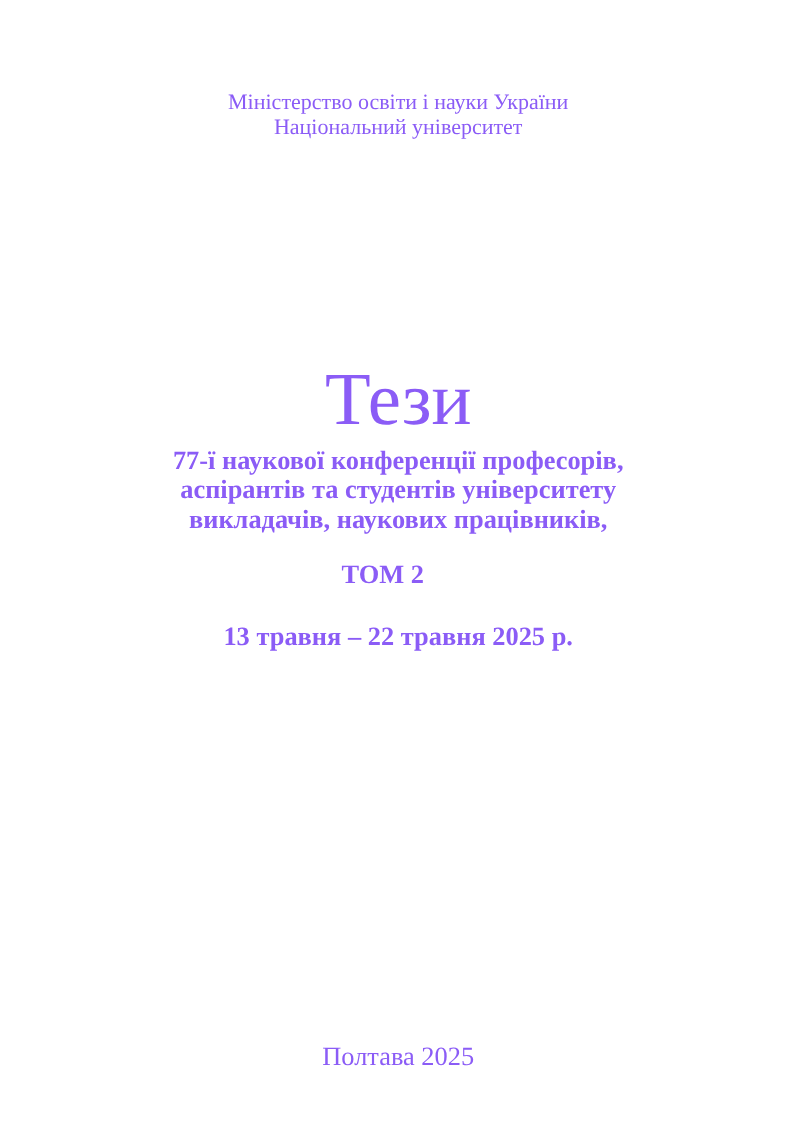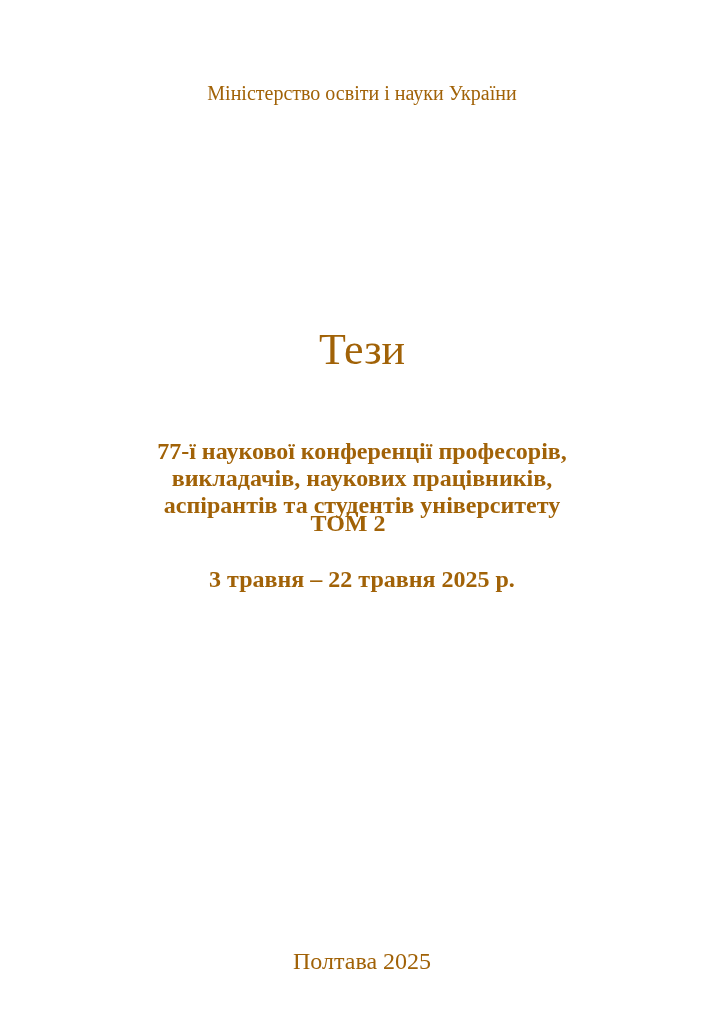--- a/index.html
+++ b/index.html
@@ -5,48 +5,47 @@
   html, body {
     margin: 0;
     padding: 0;
     background: #ffffff;
   }
   .page {
     position: relative;
     width: 724px;
     height: 1024px;
     background: #ffffff;
-    color: #a16207;
+    color: #8b5cf6;
     font-family: "Liberation Serif", "DejaVu Serif", serif;
     overflow: hidden;
   }
   .centered-block {
     position: absolute;
     left: 0;
     right: 0;
     text-align: center;
   }
   .header-block {
     top: 82px;
     font-size: 20px;
     line-height: 23px;
     font-weight: 400;
   }
   .main-title {
     top: 328px;
-    font-size: 44px;
+    font-size: 68px;
     line-height: 1;
     font-weight: 400;
   }
   .subtitle-block {
     top: 406px;
     font-size: 24px;
     line-height: 27px;
     font-weight: 700;
-    margin-top: 32px;
   }
   .volume-line {
     top: 510px;
     font-size: 24px;
     line-height: 27px;
     font-weight: 700;
     transform: translateX(-14px);
   }
   .dates-line {
     top: 566px;
@@ -61,29 +60,30 @@
     font-weight: 400;
   }
 </style>
 </head>
 <body>
 
 <div class="page">
 
   <div class="centered-block header-block">
     <div>Міністерство освіти і науки України</div>
+    <div>Національний університет</div>
   </div>
 
   <div class="centered-block main-title">Тези</div>
 
   <div class="centered-block subtitle-block">
     <div>77-ї наукової конференції професорів,</div>
+    <div>аспірантів та студентів університету</div>
     <div>викладачів, наукових працівників,</div>
-    <div>аспірантів та студентів університету</div>
   </div>
 
   <div class="centered-block volume-line">ТОМ 2</div>
 
-  <div class="centered-block dates-line">3 травня – 22 травня 2025 р.</div>
+  <div class="centered-block dates-line">13 травня – 22 травня 2025 р.</div>
 
   <div class="centered-block footer-line">Полтава 2025</div>
 
 </div>
 
 </body></html>

